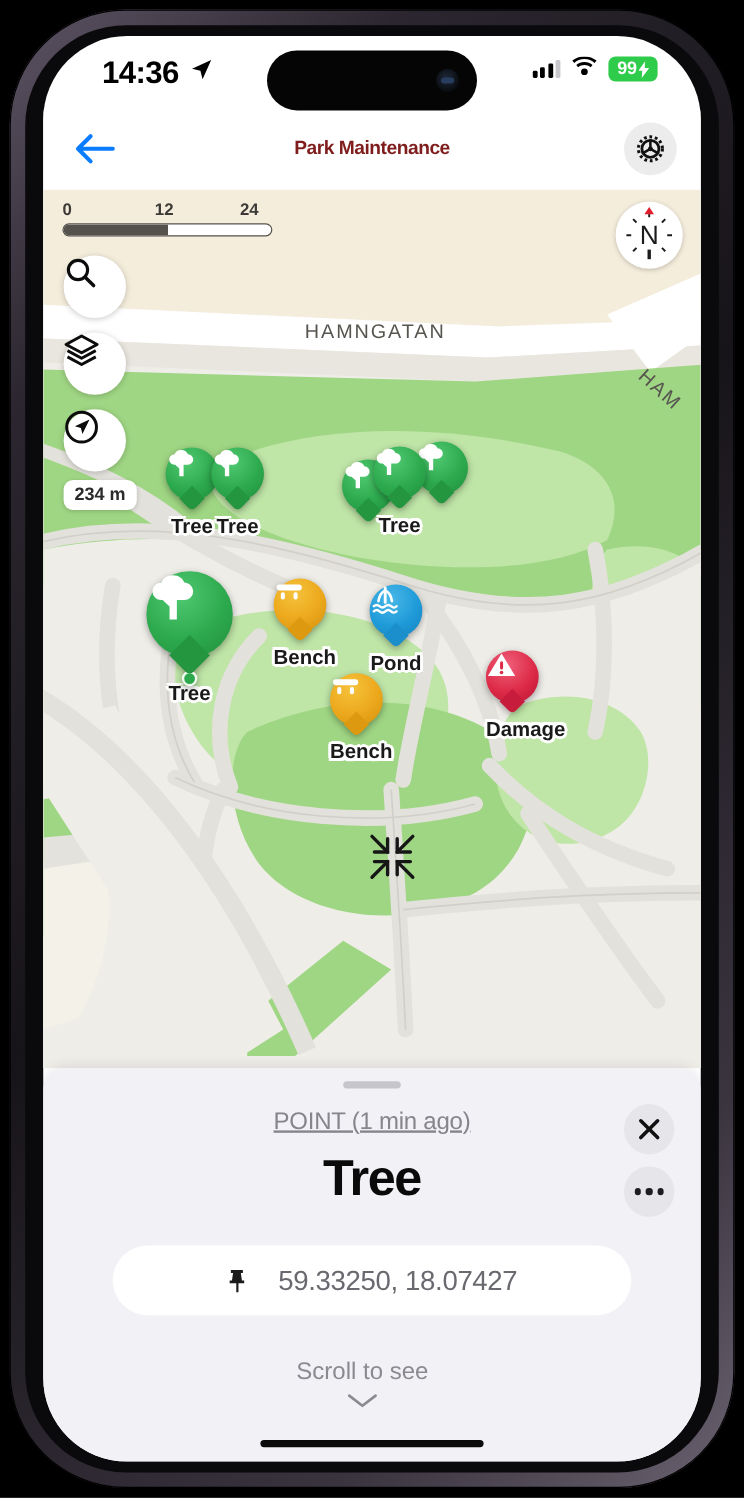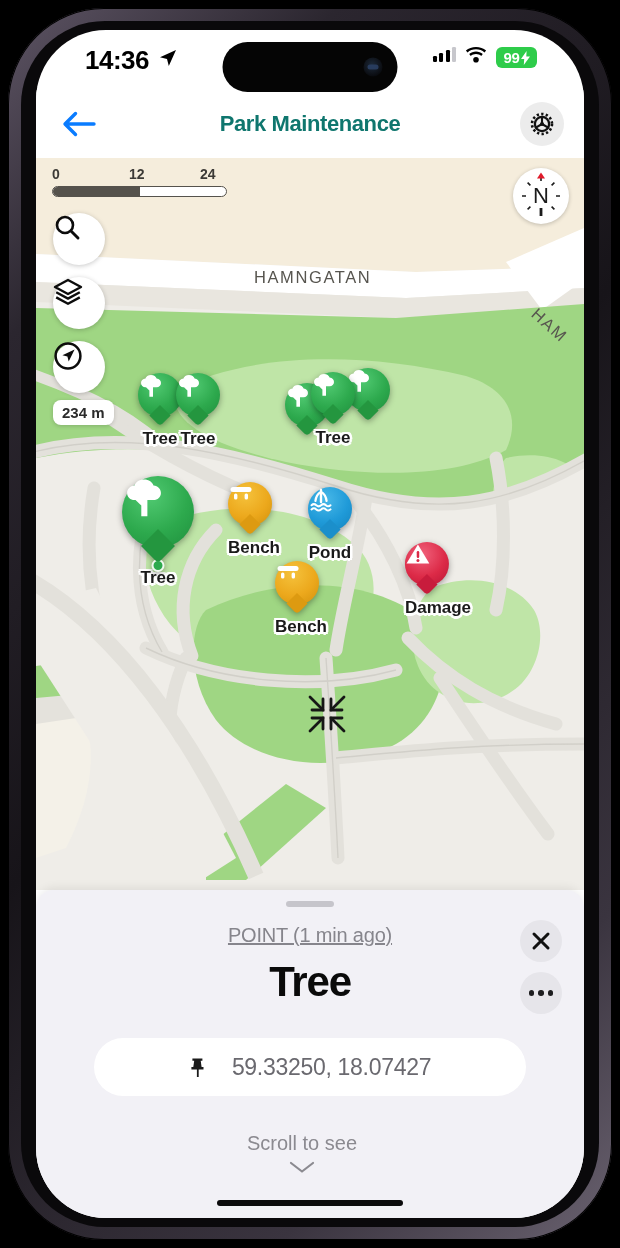--- a/index.html
+++ b/index.html
@@ -37,21 +37,21 @@
   .statusbar {
     position: absolute; left: 0; top: 0; width: 548px; height: 60px;
     z-index: 40;
   }
   .sb-time {
     position: absolute; left: 49px; top: 15px;
     font-size: 26px; font-weight: 700; color: #000;
     letter-spacing: -0.5px;
   }
   .sb-loc { position: absolute; left: 122px; top: 18px; }
-  .sb-right { position: absolute; right: 47px; top: 17px; display: flex; align-items: flex-start; gap: 9px; }
+  .sb-right { position: absolute; right: 36px; top: 17px; display: flex; align-items: center; gap: 9px; }
   .cell-bars { display: flex; align-items: flex-end; gap: 2.5px; height: 15px; }
   .cell-bars i { width: 4px; border-radius: 1.2px; background: #000; display: block; }
   .cell-bars i:nth-child(1) { height: 6px; }
   .cell-bars i:nth-child(2) { height: 9px; }
   .cell-bars i:nth-child(3) { height: 12px; }
   .cell-bars i:nth-child(4) { height: 15px; background: #c7c7cc; }
   .battery {
     position: relative; width: 41px; height: 21px; border-radius: 6px;
     background: #2ecc4a; display: flex; align-items: center; justify-content: center;
   }
@@ -85,21 +85,21 @@
     background: #fff; z-index: 35;
     display: flex; align-items: center;
   }
   .nav-back {
     position: absolute; left: 20px; top: 50%; transform: translateY(-50%);
     width: 46px; height: 46px; display: flex; align-items: center; justify-content: center;
     cursor: pointer;
   }
   .nav-title {
     position: absolute; left: 0; right: 0; top: 50%; transform: translateY(-50%);
-    text-align: center; font-size: 22px; font-weight: 700; color: #0f766e;
+    text-align: center; font-size: 16px; font-weight: 700; color: #7f1d1d;
     letter-spacing: -0.4px;
   }
   .nav-settings {
     position: absolute; right: 20px; top: 50%; transform: translateY(-50%);
     width: 44px; height: 44px; border-radius: 50%;
     background: #ececec; display: flex; align-items: center; justify-content: center;
     cursor: pointer;
   }
 
   

